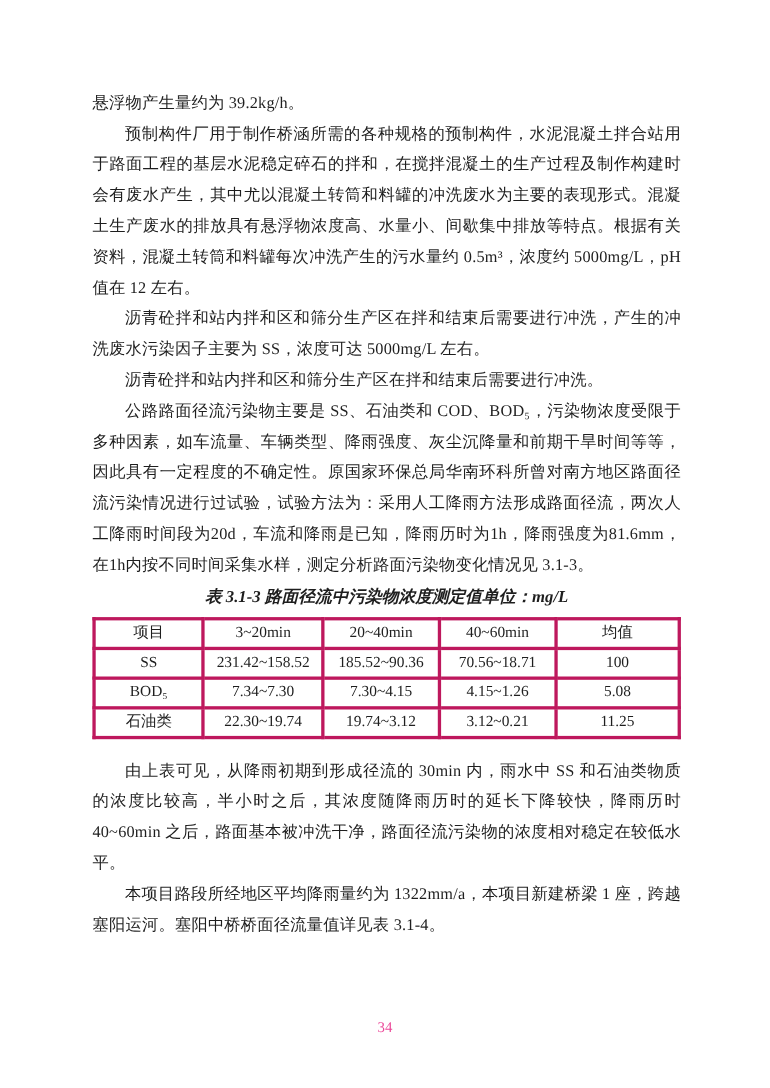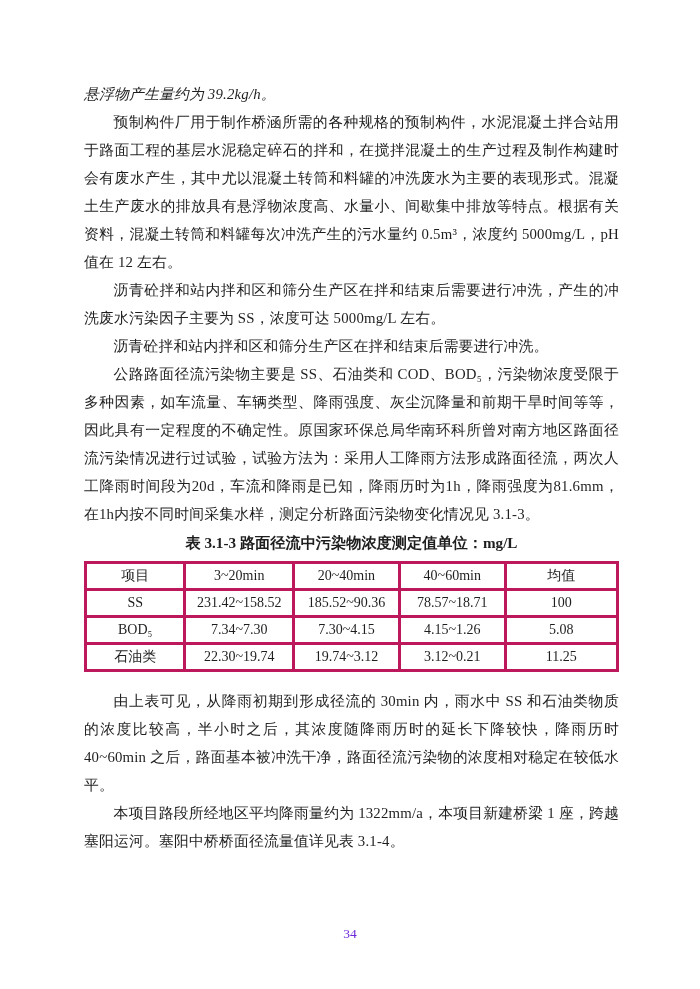--- a/index.html
+++ b/index.html
@@ -25,31 +25,31 @@
   .para {
     margin: 0;
     font-size: 14.8px;
     line-height: 28px;
     text-align: justify;
     text-indent: 2em;
     letter-spacing: 0.2px;
   }
   .no-indent {
     text-indent: 0;
-    font-style: italic;
   }
   .section-heading {
     text-indent: 0;
   }
   .table-title {
     margin-top: 2px;
     font-size: 15.2px;
     line-height: 26px;
     font-weight: bold;
     text-align: center;
+    font-style: italic;
   }
   table.data-table {
     width: 100%;
     border-collapse: collapse;
     margin-top: 5px;
     table-layout: fixed;
   }
   table.data-table th,
   table.data-table td {
     border: 3px solid #be185d;
@@ -72,21 +72,21 @@
   .after-table {
     margin-top: 15px;
   }
   .page-number {
     position: absolute;
     left: 0;
     right: 0;
     bottom: 47px;
     text-align: center;
     font-size: 13.5px;
-    color: #6d28d9;
+    color: #ec4899;
   }
 </style>
 </head>
 <body>
 
 <div class="page">
   <div class="content">
 
     <p class="para no-indent">悬浮物产生量约为 39.2kg/h。</p>
 
@@ -117,21 +117,21 @@
           <th>20~40min</th>
           <th>40~60min</th>
           <th>均值</th>
         </tr>
       </thead>
       <tbody>
         <tr>
           <td>SS</td>
           <td>231.42~158.52</td>
           <td>185.52~90.36</td>
-          <td>78.57~18.71</td>
+          <td>70.56~18.71</td>
           <td>100</td>
         </tr>
         <tr>
           <td>BOD₅</td>
           <td>7.34~7.30</td>
           <td>7.30~4.15</td>
           <td>4.15~1.26</td>
           <td>5.08</td>
         </tr>
         <tr>

